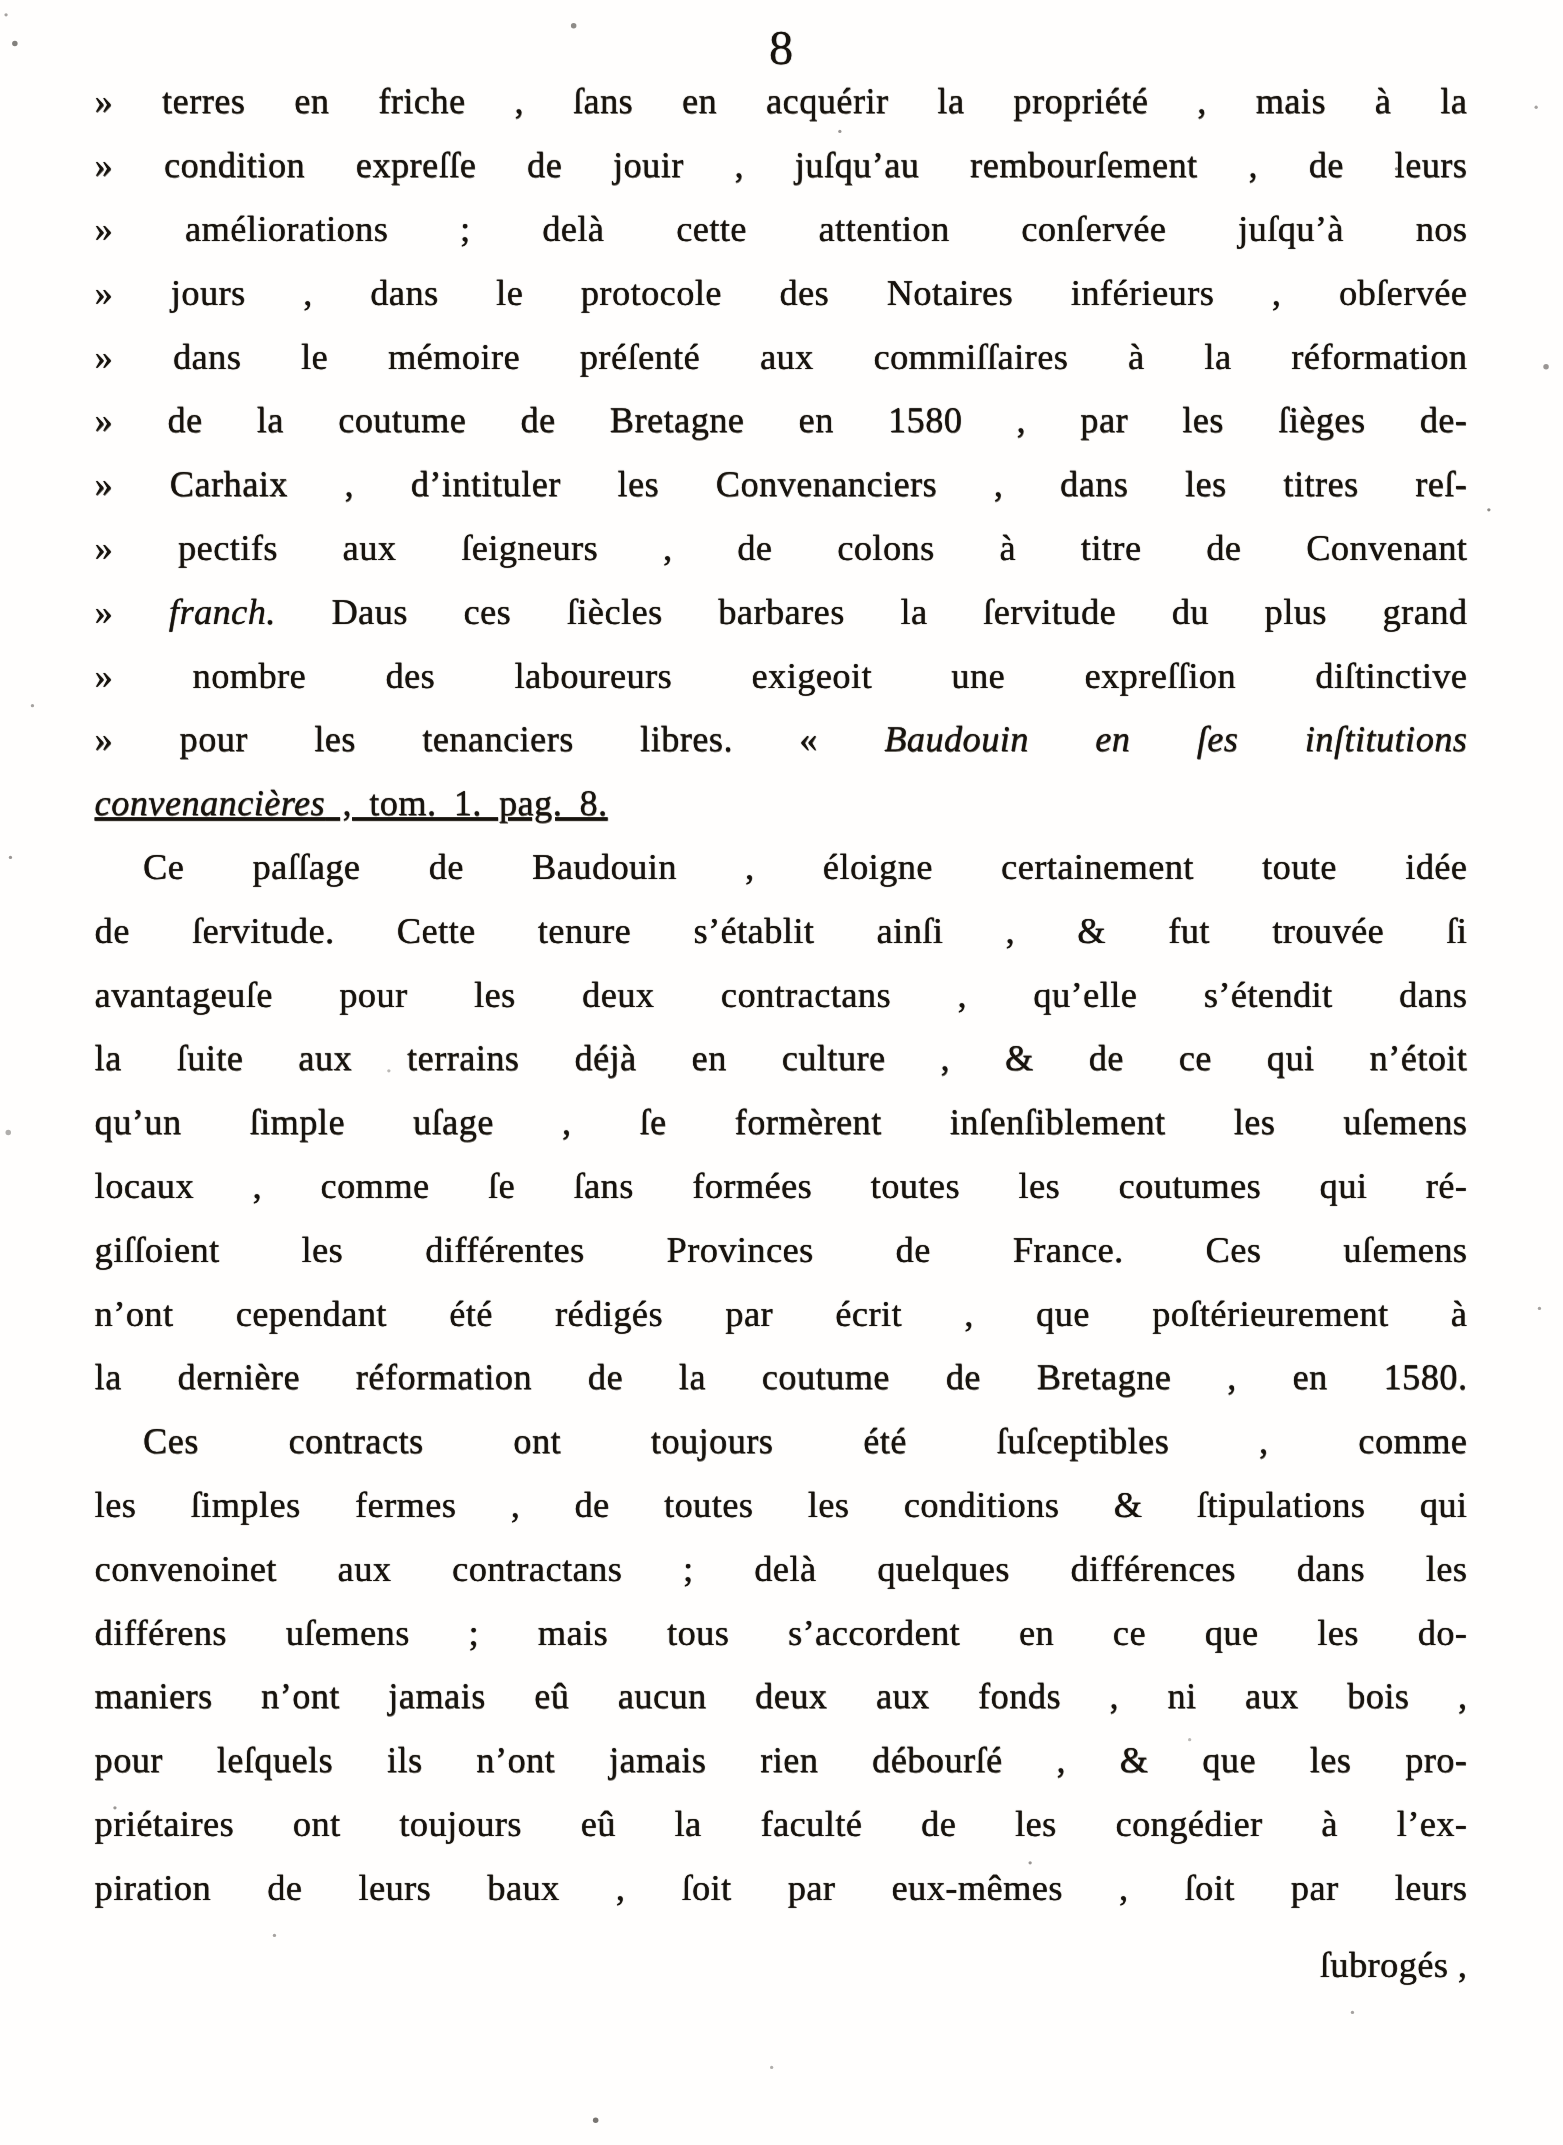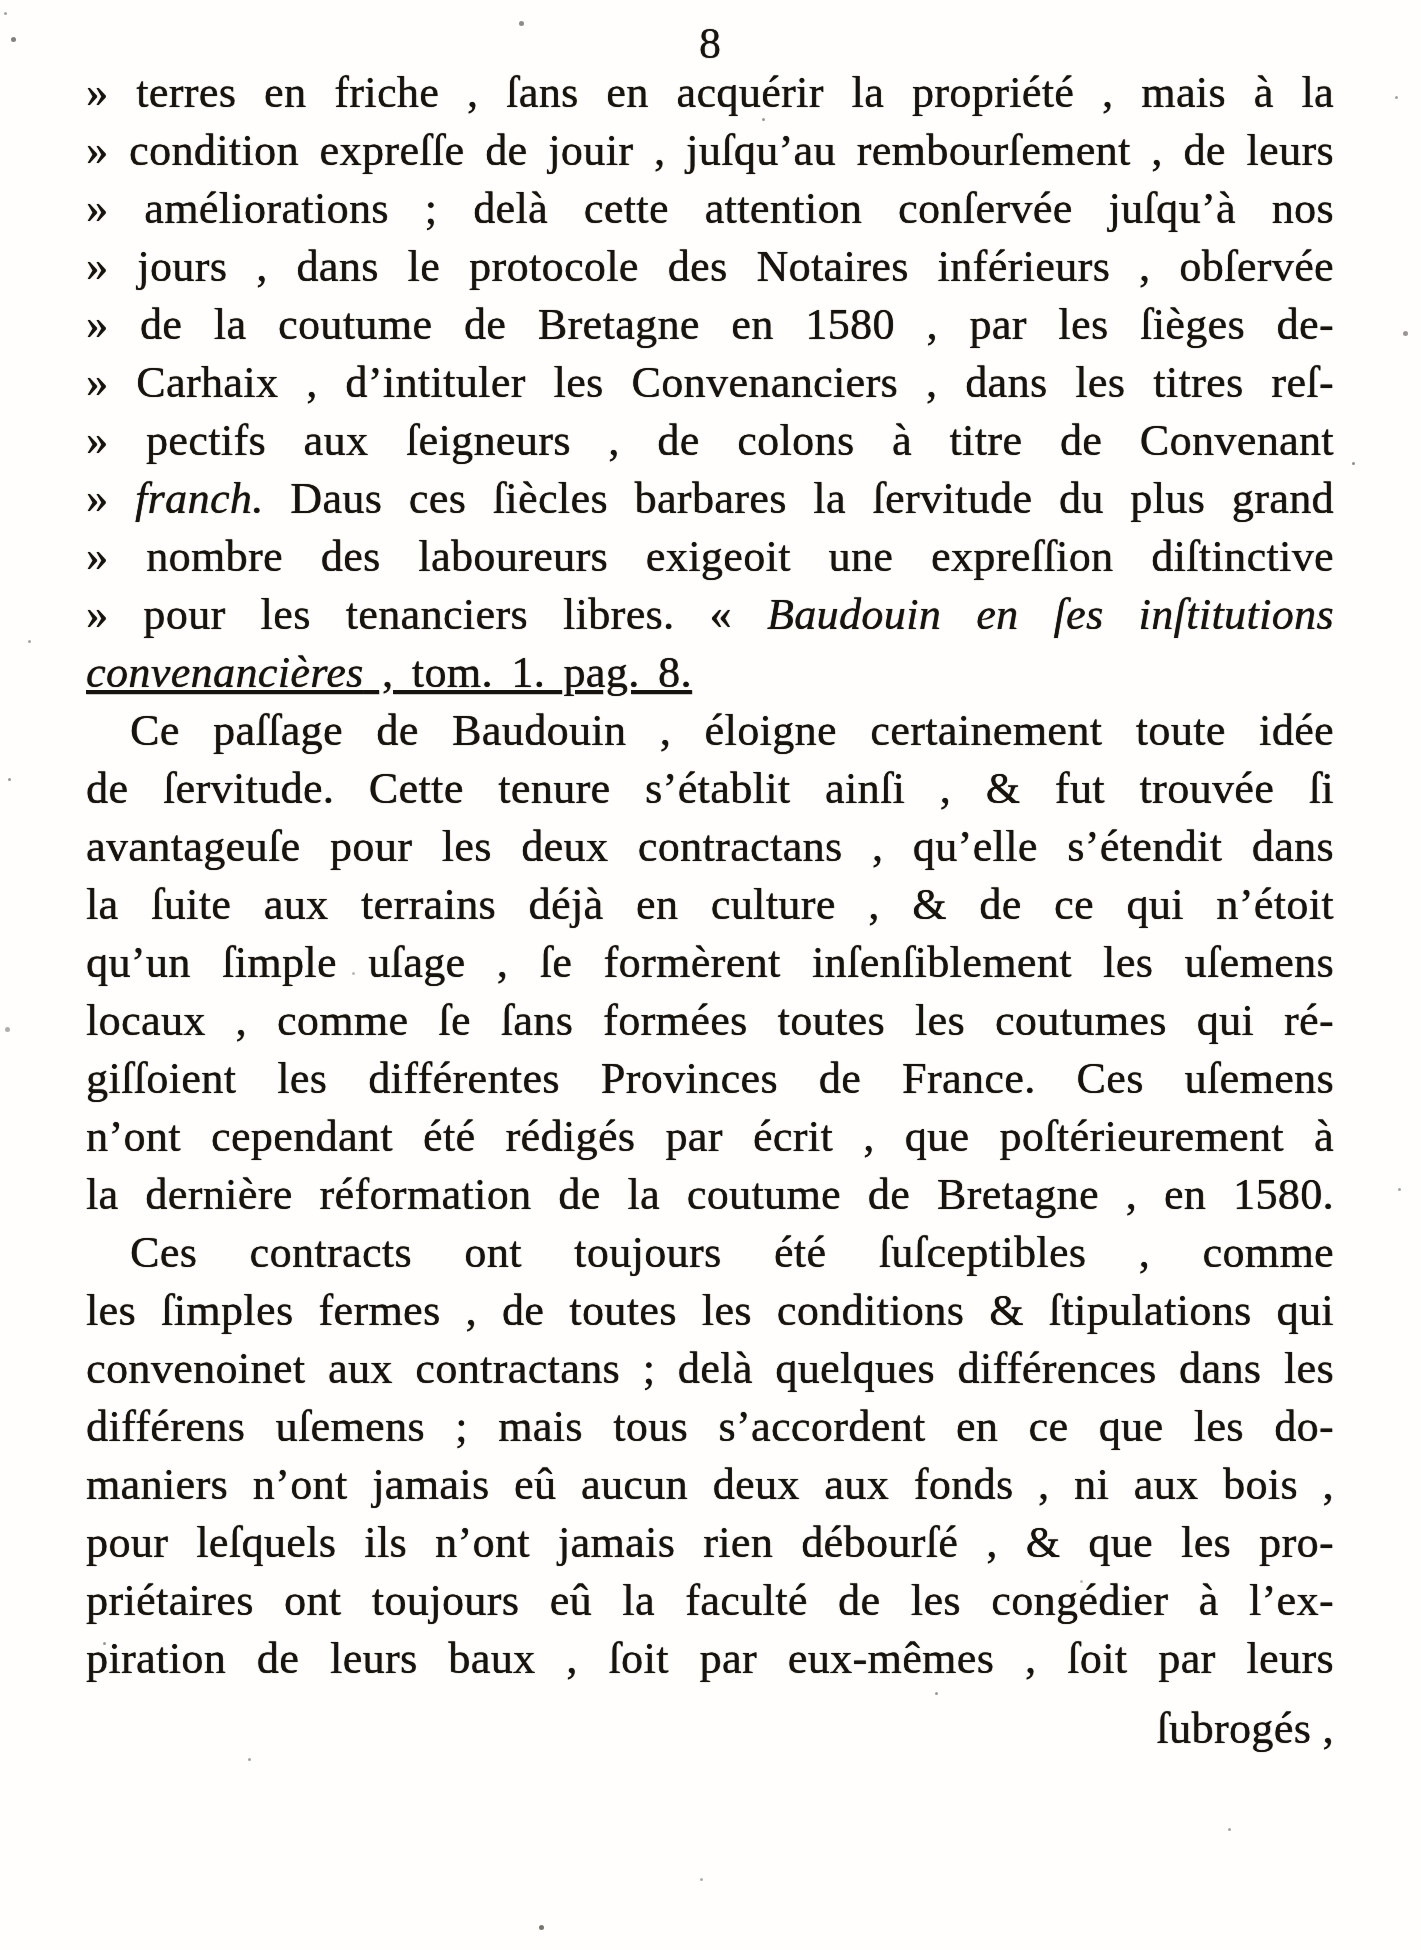--- a/index.html
+++ b/index.html
@@ -28,21 +28,21 @@
   }
   .text-block {
     position: absolute;
     top: 64px;
     left: 86px;
     width: 1248px;
   }
   .line {
     margin: 0;
     padding: 0;
-    font-size: 44px;
+    font-size: 33px;
     line-height: 58px;
     height: 58px;
     text-align: justify;
     text-align-last: justify;
     white-space: nowrap;
     letter-spacing: 0.4px;
     text-shadow: 0 0 1px rgba(20,15,5,0.8), 0.4px 0.4px 0.5px rgba(20,15,5,0.55);
   }
   .line.flush {
     text-align: left;
@@ -96,20 +96,21 @@
 <body>
 
 <div class="page">
   <div class="page-number">8</div>
 
   <div class="text-block" id="text-block">
       <p class="line"><span>» terres en friche , ſans en acquérir la propriété , mais à la</span></p>
       <p class="line"><span>» condition expreſſe de jouir , juſqu’au rembourſement , de leurs</span></p>
       <p class="line"><span>» améliorations ; delà cette attention conſervée juſqu’à nos</span></p>
       <p class="line"><span>» jours , dans le protocole des Notaires inférieurs , obſervée</span></p>
+      <p class="line"><span>» dans le mémoire préſenté aux commiſſaires à la réformation</span></p>
       <p class="line"><span>» de la coutume de Bretagne en 1580 , par les ſièges de-</span></p>
       <p class="line"><span>» Carhaix , d’intituler les Convenanciers , dans les titres reſ-</span></p>
       <p class="line"><span>» pectifs aux ſeigneurs , de colons à titre de Convenant</span></p>
       <p class="line"><span>» </span><span class="it">franch.</span><span> Daus ces ſiècles barbares la ſervitude du plus grand</span></p>
       <p class="line"><span>» nombre des laboureurs exigeoit une expreſſion diſtinctive</span></p>
       <p class="line"><span>» pour les tenanciers libres. « </span><span class="it">Baudouin en ſes inſtitutions</span></p>
       <p class="line flush"><span class="it">convenancières</span><span> , tom. 1. pag. 8.</span></p>
       <p class="line indent"><span>Ce paſſage de Baudouin , éloigne certainement toute idée</span></p>
       <p class="line"><span>de ſervitude. Cette tenure s’établit ainſi , &amp; fut trouvée ſi</span></p>
       <p class="line"><span>avantageuſe pour les deux contractans , qu’elle s’étendit dans</span></p>

